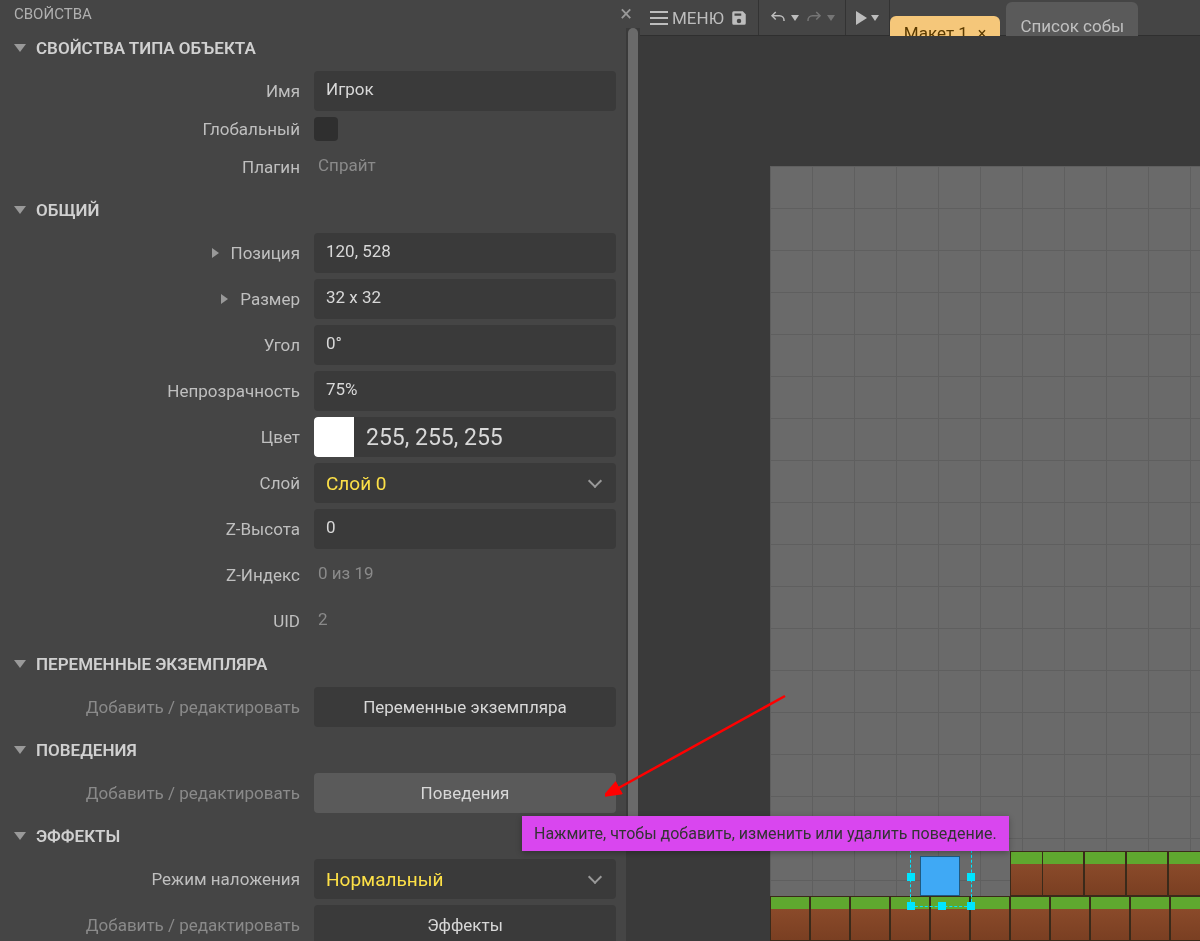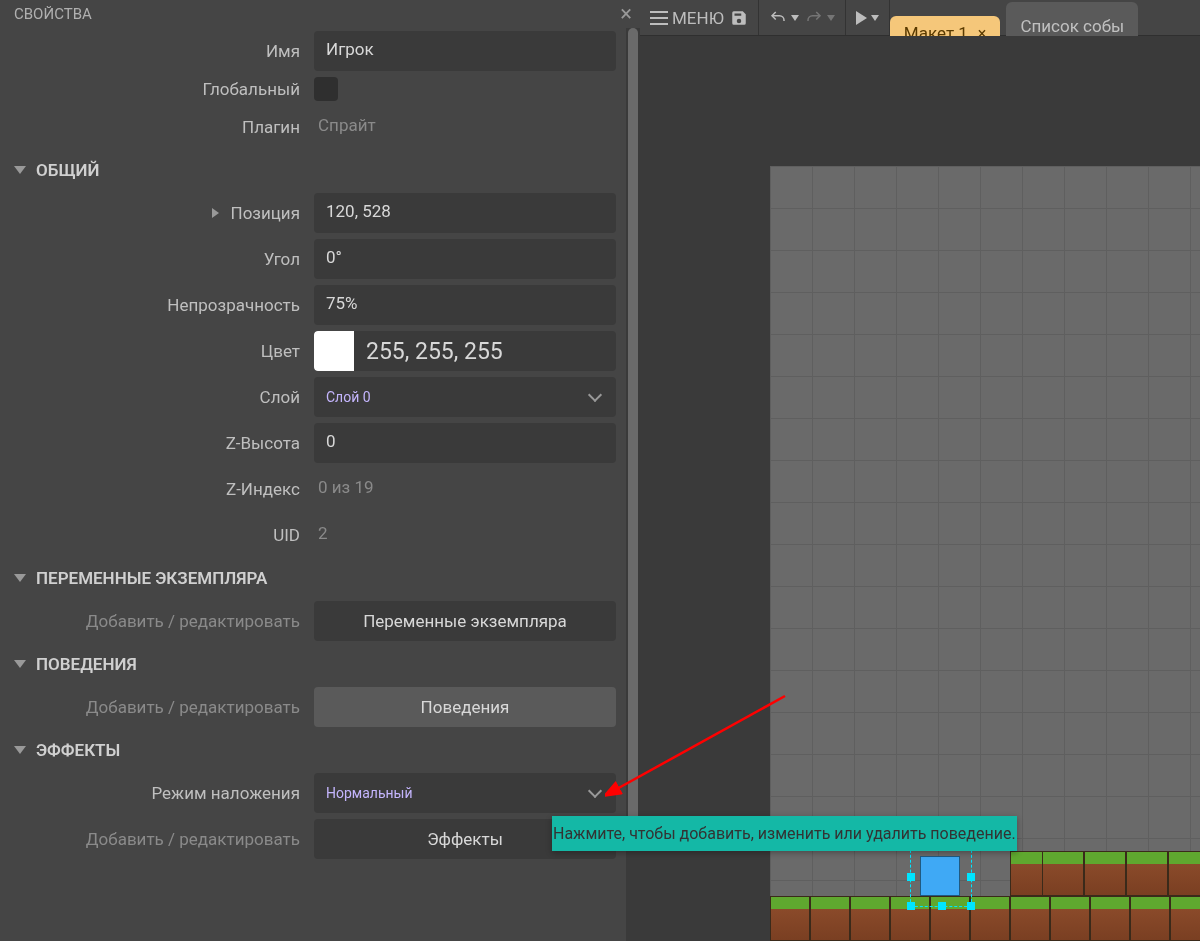--- a/index.html
+++ b/index.html
@@ -79,25 +79,25 @@
     border: none;
     border-radius: 4px;
     padding: 8px 12px;
     font-size: 17px;
     width: 100%;
     height: 40px;
   }
   .input.readonly { background: transparent; color: #8a8a8a; padding-left: 4px; }
   .select {
     background: #3a3a3a;
-    color: #c4b5fd;
+    color: #fde047;
     border: none;
     border-radius: 4px;
     padding: 8px 12px;
-    font-size: 14px;
+    font-size: 19px;
     width: 100%;
     height: 40px;
     position: relative;
     display: flex; align-items: center; justify-content: space-between;
   }
   .chevron {
     width: 10px; height: 10px;
     border-right: 2px solid #999; border-bottom: 2px solid #999;
     transform: rotate(45deg); margin-right: 4px; margin-top: -4px;
   }
@@ -183,22 +183,22 @@
     background:#3fa9f5; border:1px solid #205a80;
   }
   .sel-box {
     position:absolute; width:62px; height:62px; bottom:34px; left:270px;
     border:1px dashed #00e5ff;
   }
   .sel-handle {
     position:absolute; width:8px; height:8px; background:#00e5ff;
   }
   .tooltip {
-    position:absolute; left:552px; top:816px;
-    background:#14b8a6; color:#333; font-size:16px; padding:8px 1px;
+    position:absolute; left:522px; top:816px;
+    background:#d946ef; color:#333; font-size:16px; padding:8px 12px;
     box-shadow:0 2px 6px rgba(0,0,0,0.3);
     white-space:nowrap;
   }
   .arrow-annot {
     position:absolute; left:605px; top:690px; width:190px; height:110px; pointer-events:none;
   }
 </style>
 </head>
 <body>
 
@@ -208,20 +208,24 @@
     <div class="panel-header">
       <span>СВОЙСТВА</span>
       <span class="close-x">×</span>
     </div>
     <div class="panel-body">
       <div class="scrollbar-track">
         <div class="scrollbar-thumb"></div>
       </div>
       <div class="panel-scroll">
 
+        <div class="section-header">
+          <span class="tri"></span>
+          <span>СВОЙСТВА ТИПА ОБЪЕКТА</span>
+        </div>
         <div class="prop-row">
           <div class="prop-label">
               <span>Имя</span>
             </div>
           <div class="prop-field">
               <div class="input">Игрок</div>
             </div>
         </div>
         <div class="prop-row">
           <div class="prop-label">
@@ -244,20 +248,29 @@
           <span class="tri"></span>
           <span>ОБЩИЙ</span>
         </div>
         <div class="prop-row">
           <div class="prop-label">
               <span class="tri-right"></span>
               <span>Позиция</span>
             </div>
           <div class="prop-field">
               <div class="input">120,  528</div>
+            </div>
+        </div>
+        <div class="prop-row">
+          <div class="prop-label">
+              <span class="tri-right"></span>
+              <span>Размер</span>
+            </div>
+          <div class="prop-field">
+              <div class="input">32 x 32</div>
             </div>
         </div>
         <div class="prop-row">
           <div class="prop-label">
               <span>Угол</span>
             </div>
           <div class="prop-field">
               <div class="input">0°</div>
             </div>
         </div>

